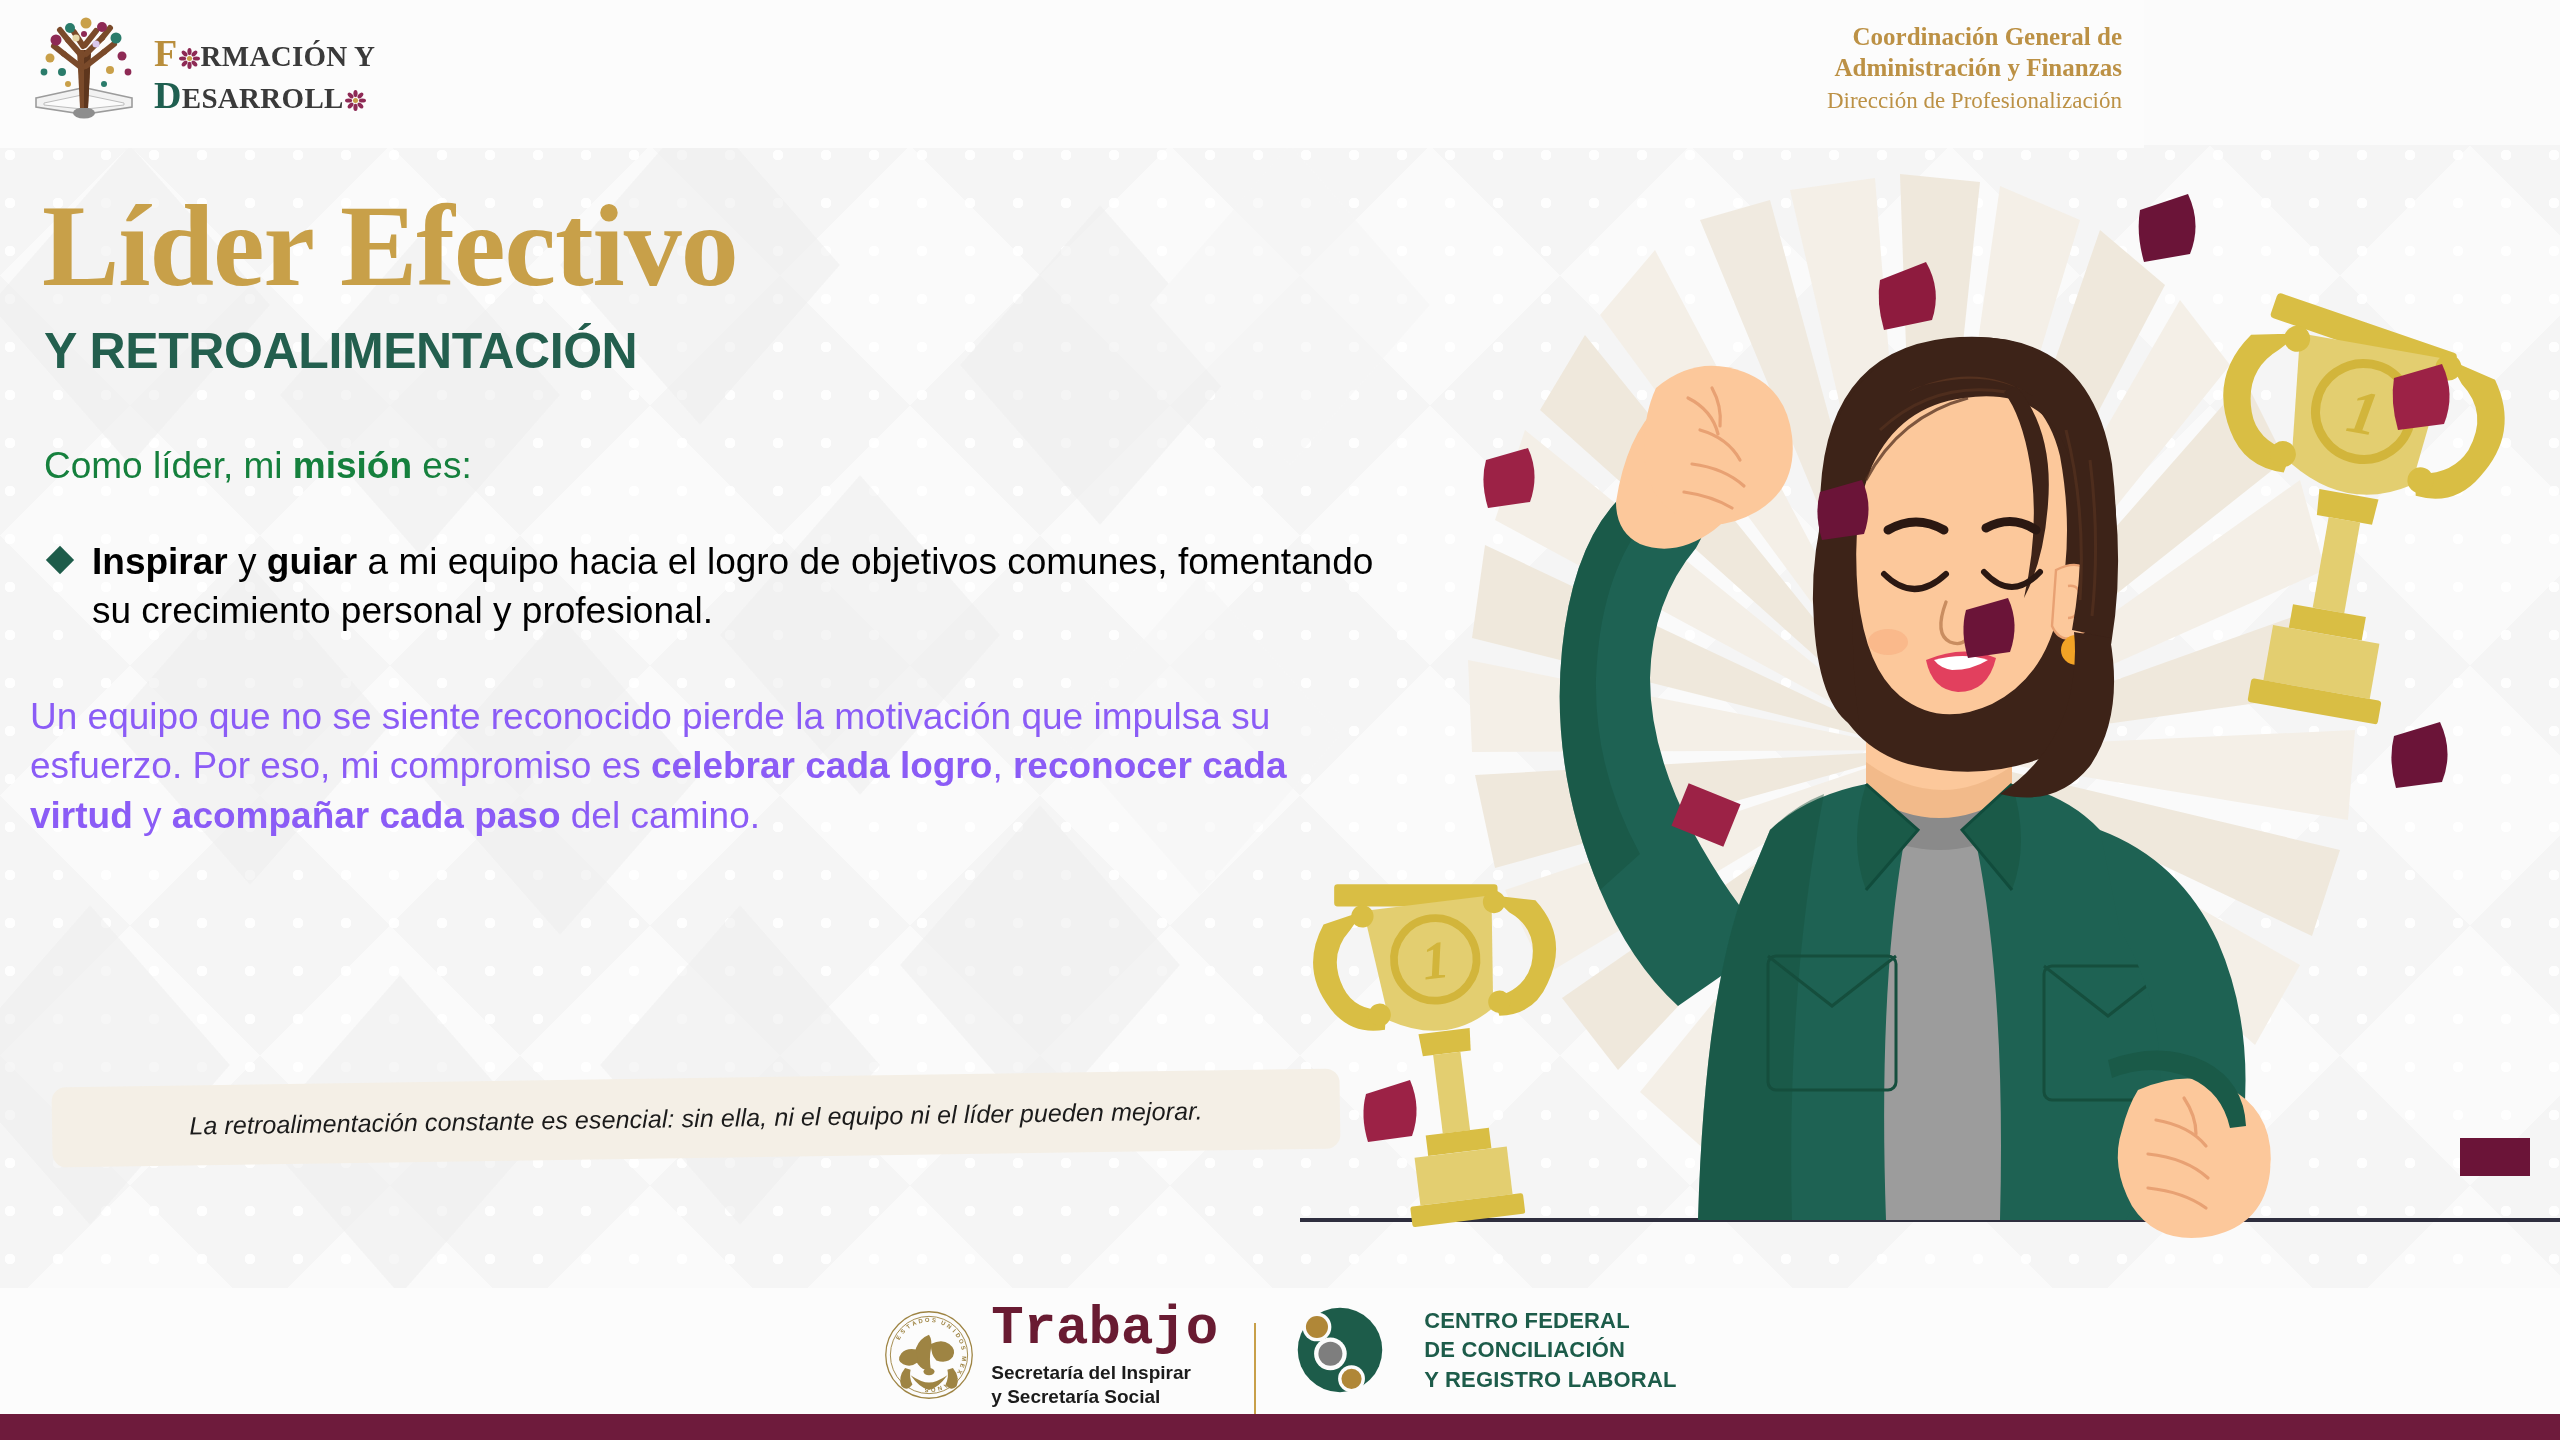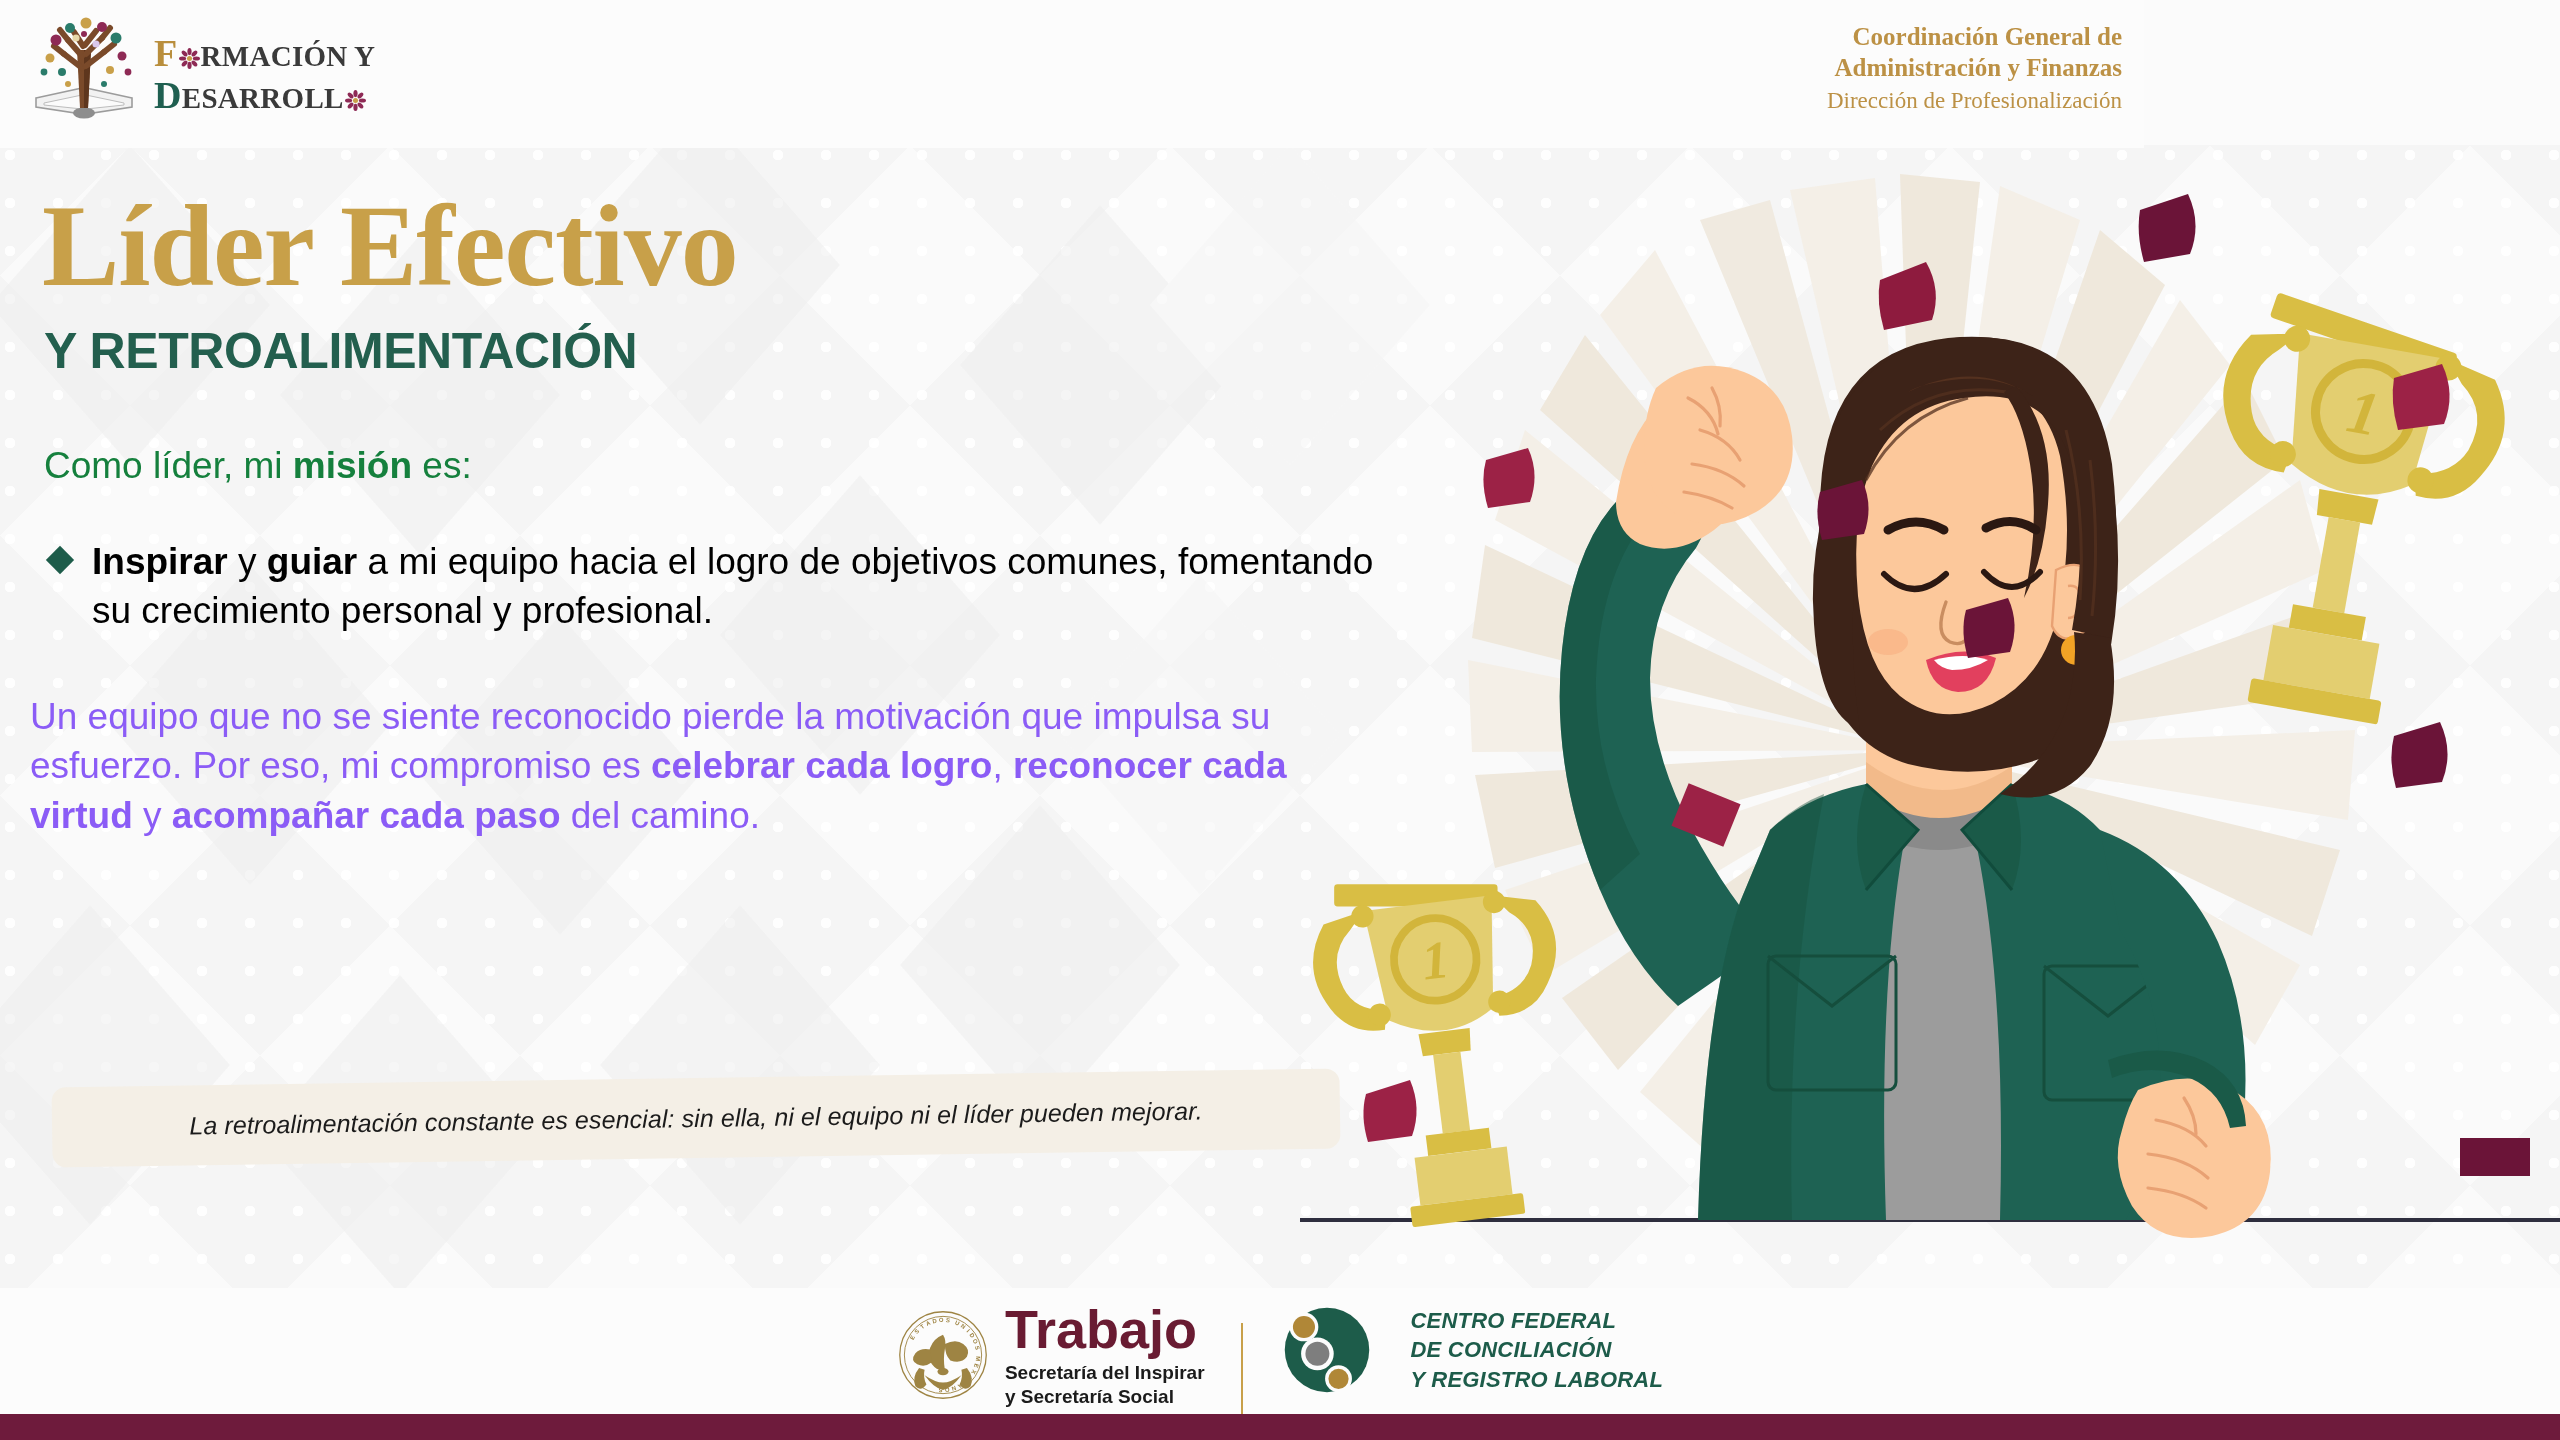--- a/index.html
+++ b/index.html
@@ -94,27 +94,27 @@
   
   .footer{
     position:absolute; left:0; bottom:0; width:2560px; height:152px;
     background:#FCFCFC; z-index:7;
     display:flex; align-items:flex-start; justify-content:center; gap:0px;
     padding-top:14px;
   }
   .f-trabajo{ display:flex; align-items:center; gap:16px; }
   .f-eagle{ width:92px; height:96px; }
   .f-trabajo-txt .t-word{
-    font-family:Liberation Sans, sans-serif; font-weight:700; font-size:54px; color:#691B32; line-height:1.0;
+    font-family:Liberation Mono, monospace; font-weight:700; font-size:54px; color:#691B32; line-height:1.0;
   }
   .f-trabajo-txt .t-sub{
     font-size:19px; font-weight:700; color:#1B1B1B; line-height:1.26; margin-top:5px;
   }
   .f-sep{ width:2px; height:96px; background:#C8A049; margin:0 36px; align-self:center; }
-  .f-cfcrl{ display:flex; align-items:center; gap:36px;font-style:italic; }
+  .f-cfcrl{ display:flex; align-items:center; gap:36px; }
   .f-cfcrl-txt{
     font-size:22px; font-weight:700; color:#1D5C4A; line-height:1.34; letter-spacing:.2px;
   }
   .bottom-bar{ position:absolute; left:0; bottom:0; width:2560px; height:26px; background:#6E1B3C; z-index:8; }
 </style>
 </head>
 <body>
 
 <div class="bg-pattern"></div>
 <svg class="bg-diamonds" viewBox="0 0 2560 1145" preserveAspectRatio="none">

